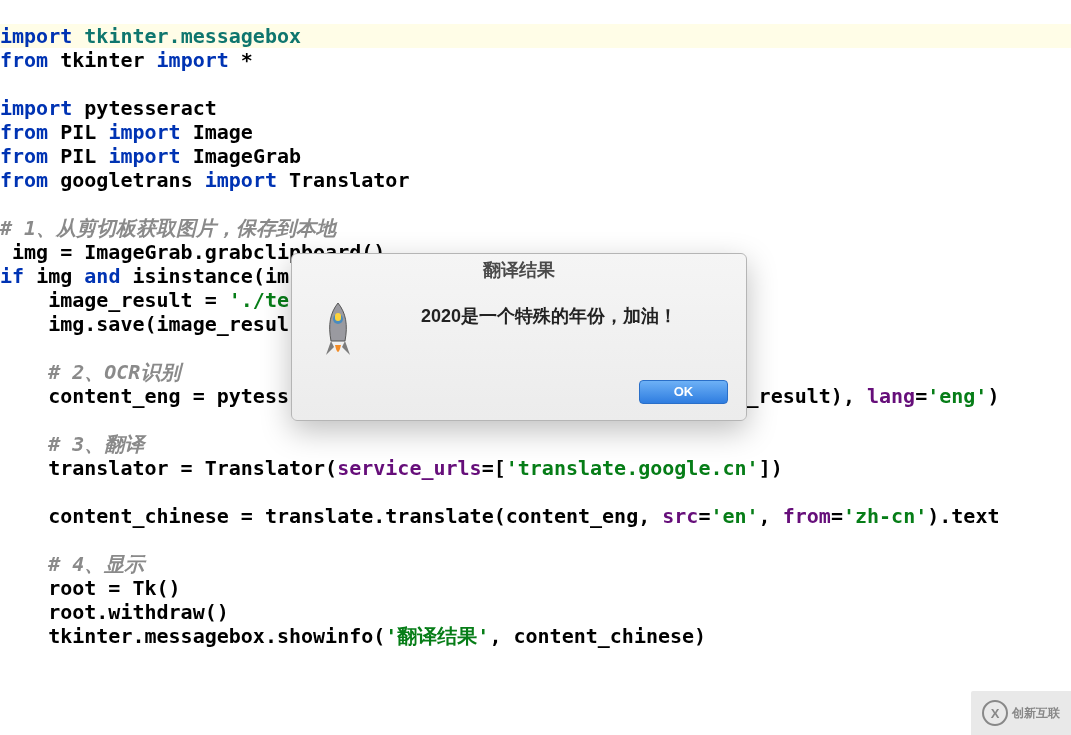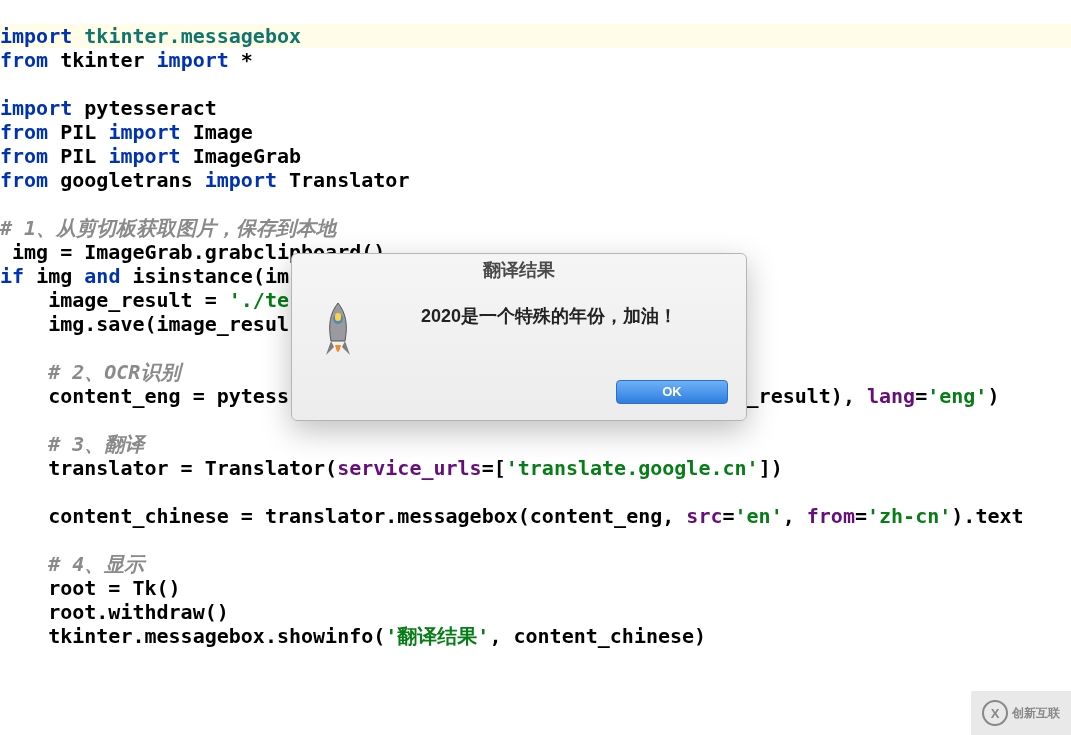--- a/index.html
+++ b/index.html
@@ -66,21 +66,21 @@
       padding-top: 6px;
       flex: 1;
       text-align: center;
     }
     .dialog-footer {
       text-align: right;
       padding: 4px 18px 16px 0;
     }
     .ok-btn {
       display: inline-block;
-      width: 112px;
+      width: 89px;
       height: 24px;
       line-height: 22px;
       text-align: center;
       background: linear-gradient(#6db1f6,#2f7de0);
       border: 1px solid #2a6fc8;
       border-radius: 4px;
       color: #fff;
       font-size: 13px;
       font-family: -apple-system, "Helvetica Neue", Arial, sans-serif;
       cursor: pointer;
@@ -123,21 +123,21 @@
 <span class="kw">if</span><span> img </span><span class="kw">and</span><span> isinstance(im</span>
 <span>    image_result = </span><span class="str">'./te</span>
 <span>    img.save(image_resul</span>
 
 <span class="cmt">    # 2、OCR识别</span>
 <span>    content_eng = pytess</span>                                      <span>_result), </span><span class="arg">lang</span><span>=</span><span class="str">'eng'</span><span>)</span>
 
 <span class="cmt">    # 3、翻译</span>
 <span>    translator = Translator(</span><span class="arg">service_urls</span><span>=[</span><span class="str">'translate.google.cn'</span><span>])</span>
 
-<span>    content_chinese = translator.messagebox(content_eng, </span><span class="arg">src</span><span>=</span><span class="str">'en'</span><span>, </span><span class="arg">from</span><span>=</span><span class="str">'zh-cn'</span><span>).text</span>
+<span>    content_chinese = translate.translate(content_eng, </span><span class="arg">src</span><span>=</span><span class="str">'en'</span><span>, </span><span class="arg">from</span><span>=</span><span class="str">'zh-cn'</span><span>).text</span>
 
 <span class="cmt">    # 4、显示</span>
 <span>    root = Tk()</span>
 <span>    root.withdraw()</span>
 <span>    tkinter.messagebox.showinfo(</span><span class="str">'翻译结果'</span><span>, content_chinese)</span>
 </div>
 
 <div class="dialog">
   <div class="dialog-title">翻译结果</div>
   <div class="dialog-body">

